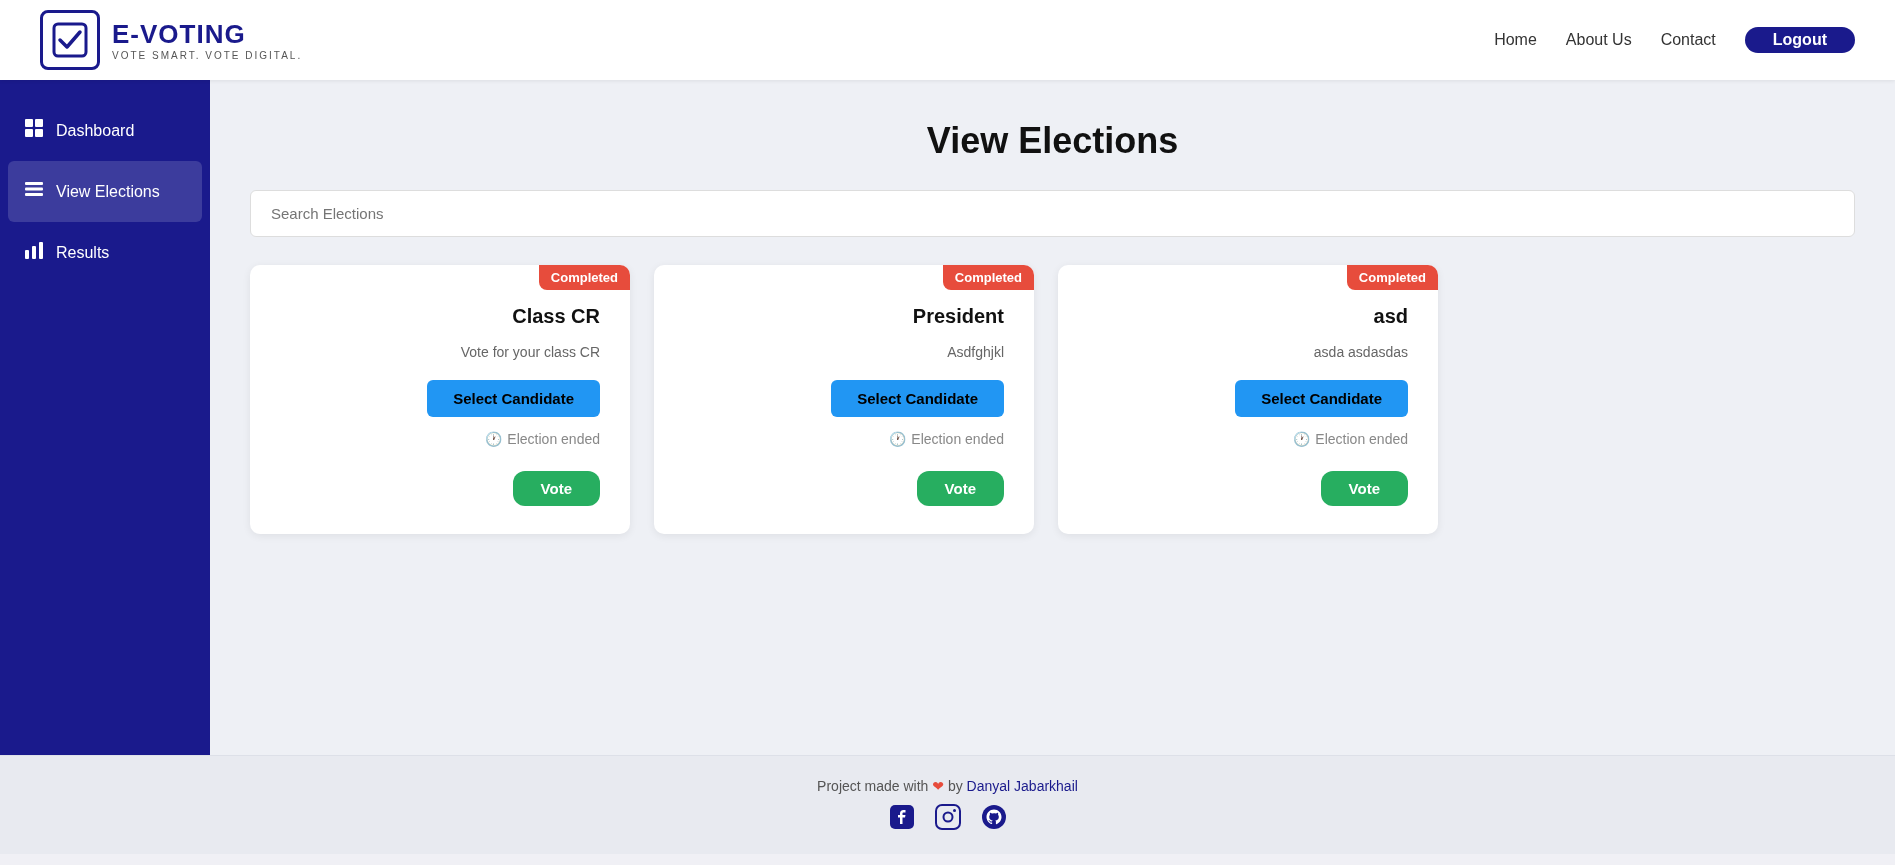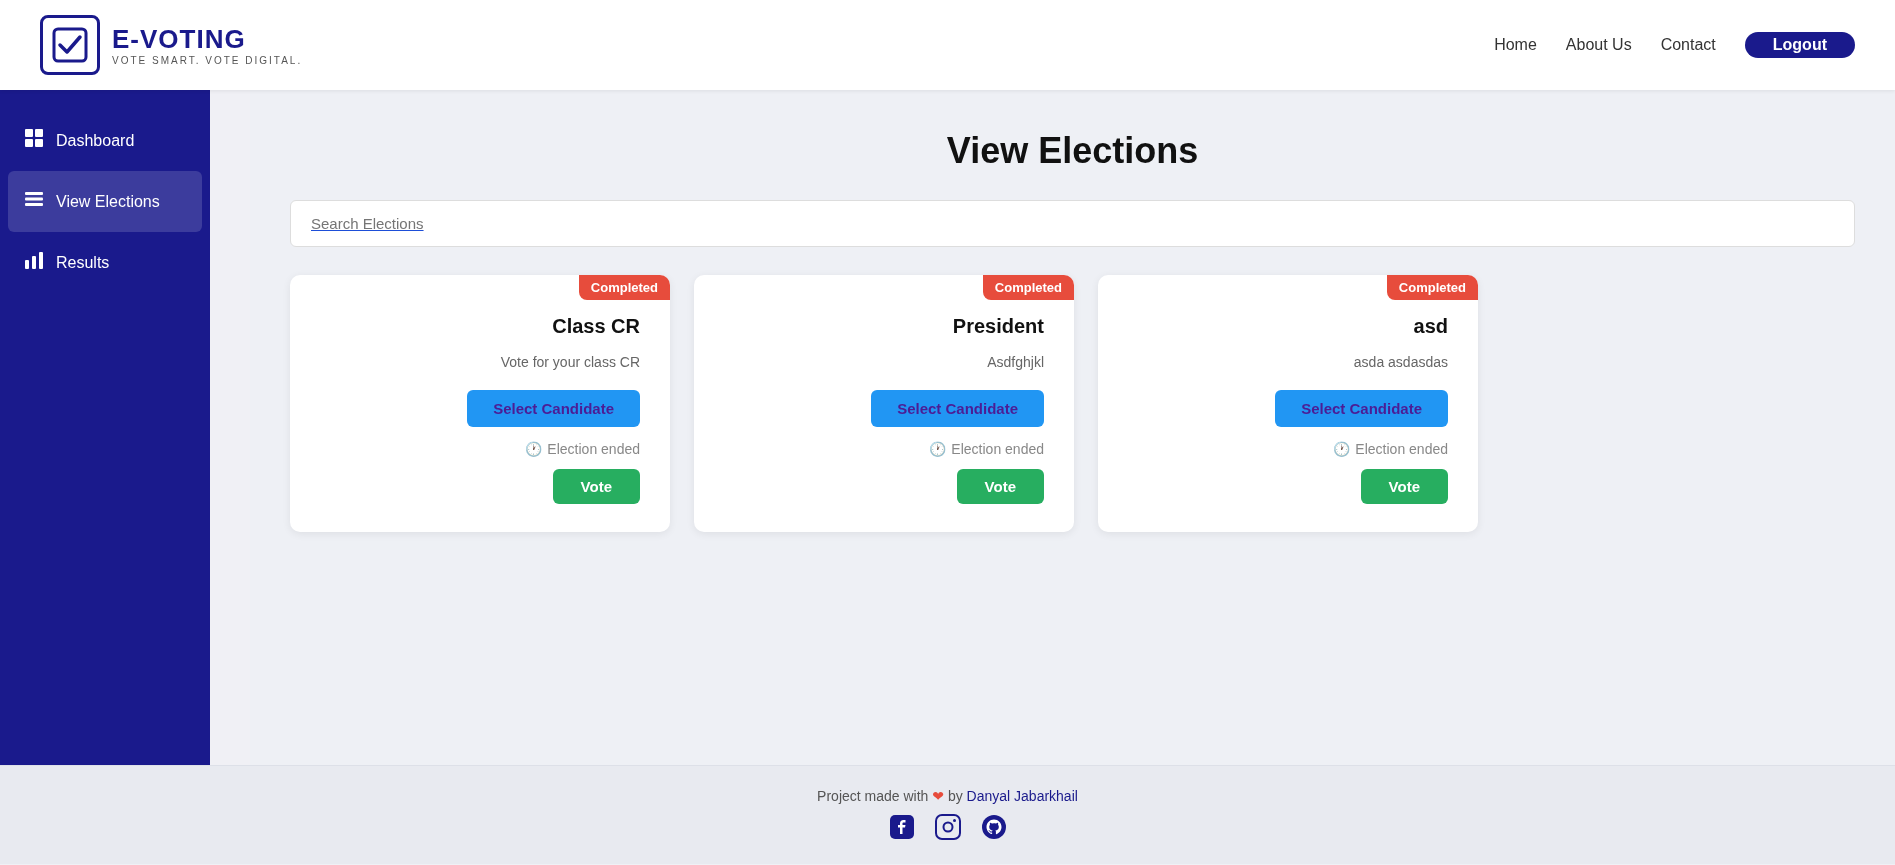--- a/index.html
+++ b/index.html
@@ -5,21 +5,21 @@
     * { margin: 0; padding: 0; box-sizing: border-box; }
     body { font-family: 'Segoe UI', Arial, sans-serif; background: #f0f0f5; min-height: 865px; }
 
     
     .navbar {
       display: flex;
       align-items: center;
       justify-content: space-between;
       background: #fff;
       padding: 0 40px;
-      height: 90px;
+      height: 80px;
       box-shadow: 0 1px 4px rgba(0,0,0,0.08);
       position: relative;
       z-index: 10;
     }
     .logo-area {
       display: flex;
       align-items: center;
       gap: 12px;
     }
     .logo-icon {
@@ -57,21 +57,20 @@
       padding: 4px 28px;
       font-size: 16px;
       font-weight: 600;
       cursor: pointer;
     }
 
     
     .main-layout {
       display: flex;
       min-height: calc(865px - 90px - 100px);
-      gap: 40px;
     }
 
     
     .sidebar {
       width: 210px;
       background: #1a1a8c;
       min-height: 500px;
       padding-top: 20px;
       flex-shrink: 0;
     }
@@ -110,21 +109,20 @@
     .search-bar {
       width: 100%;
       padding: 14px 20px;
       font-size: 15px;
       border: 1px solid #ddd;
       border-radius: 6px;
       outline: none;
       background: #fff;
       margin-bottom: 28px;
       color: #1d4ed8;
-      text-decoration: underline;
     }
     .elections-grid {
       display: flex;
       gap: 24px;
       flex-wrap: wrap;
     }
     .election-card {
       background: #fff;
       border-radius: 10px;
       box-shadow: 0 2px 8px rgba(0,0,0,0.07);
@@ -155,46 +153,47 @@
       margin-bottom: 16px;
       margin-top: 8px;
     }
     .election-desc {
       font-size: 14px;
       color: #666;
       margin-bottom: 20px;
     }
     .select-candidate-btn {
       background: #2196f3;
-      color: #4c1d95;
+      color: #000000;
       border: none;
       border-radius: 6px;
       padding: 10px 26px;
       font-size: 15px;
       font-weight: 600;
       cursor: pointer;
       margin-bottom: 14px;
     }
     .election-ended {
       color: #888;
       font-size: 14px;
       margin-bottom: 12px;
       display: flex;
       align-items: center;
       gap: 5px;
     }
     .vote-btn {
       background: #27ae60;
       color: #fff;
       border: none;
-      border-radius: 6px;
+      border-radius: 12px;
       padding: 9px 28px;
       font-size: 15px;
       font-weight: 600;
       cursor: pointer;
+      margin-top: 12px;
     }
 
     
     .footer {
       background: #e8eaf0;
       text-align: center;
       padding: 22px 0 18px 0;
       border-top: 1px solid #dde0e8;
     }
     .footer-text {

